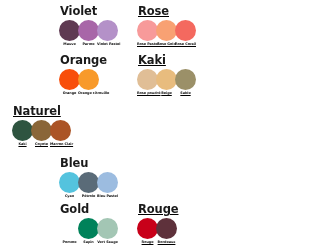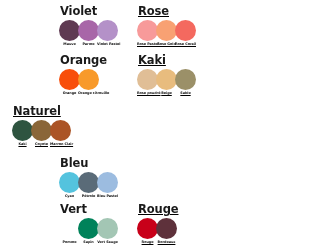--- a/index.html
+++ b/index.html
@@ -217,21 +217,21 @@
         </div>
       </div>
     </div>
   </div>
 
   <div class="row-gap-d"></div>
 
   <div class="palette-row">
     <div class="palette-col col-left">
       <div class="group">
-        <div class="group-title">Vert</div>
+        <div class="group-title">Gold</div>
         <div class="swatch-strip">
           <div class="swatch-dot"></div>
           <div class="swatch-dot" style="background: rgb(0, 130, 90);"></div>
           <div class="swatch-dot" style="background: rgb(163, 198, 180);"></div>
         </div>
         <div class="label-strip">
           <div class="swatch-label">Pomme</div>
           <div class="swatch-label">Sapin</div>
           <div class="swatch-label">Vert Sauge</div>
         </div>

